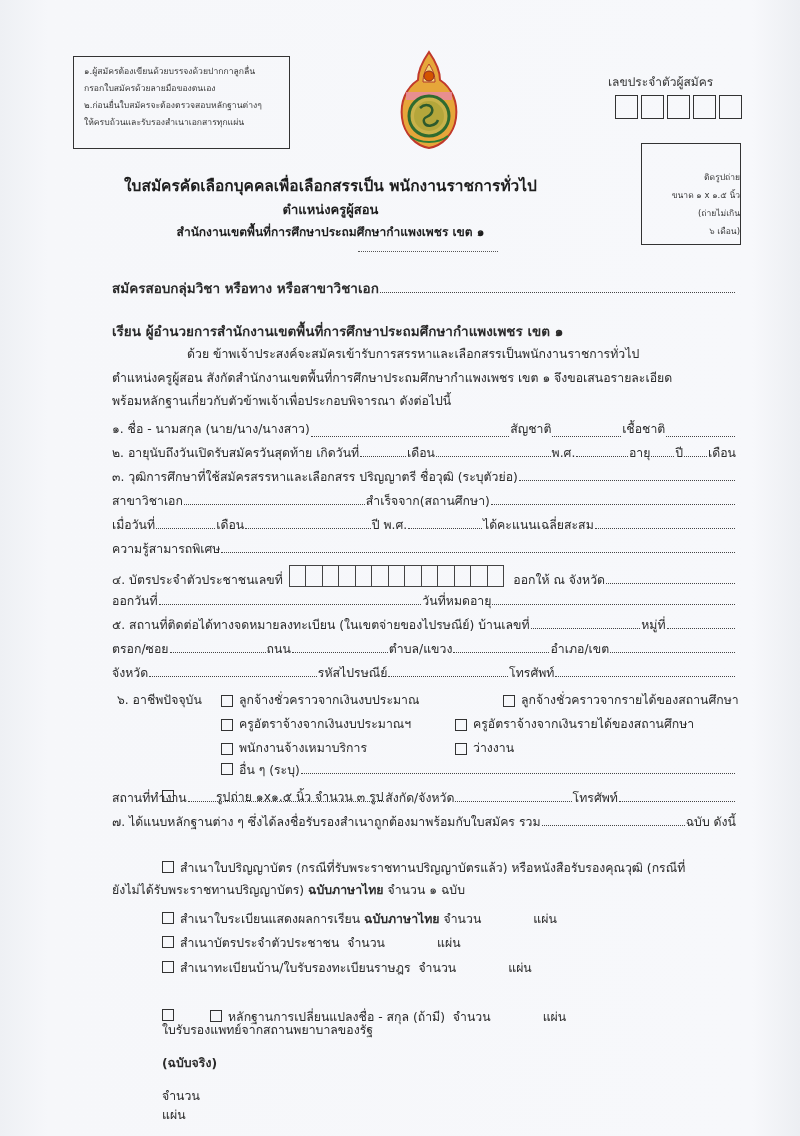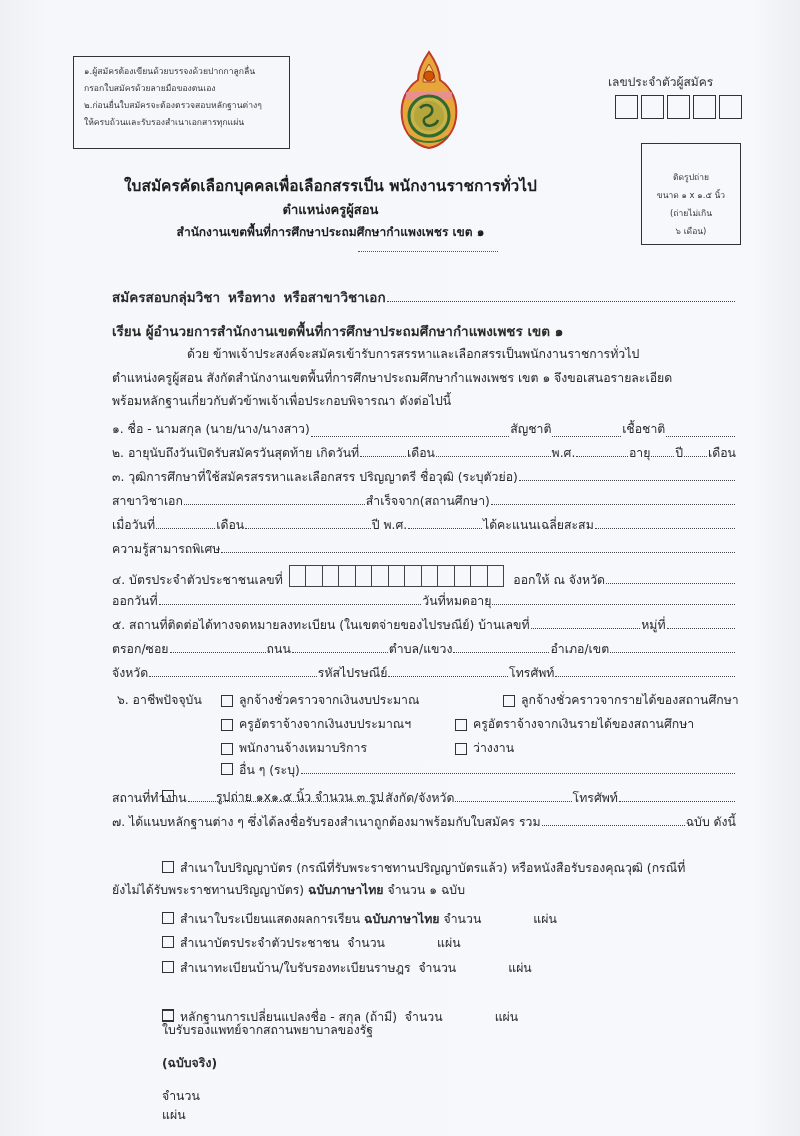--- a/index.html
+++ b/index.html
@@ -9,21 +9,21 @@
         background:linear-gradient(90deg,#eef0f4 0,#f6f7fa 6%,#f7f8fb 94%,#eceef2 100%);}
   .abs{position:absolute;}
   .note-box{left:73px;top:56px;width:217px;height:93px;border:1.2px solid #333;box-sizing:border-box;
             padding:6px 6px 0 10px;font-size:8.6px;line-height:17px;color:#333;}
   .note-box div{white-space:nowrap;}
   .logo{left:398px;top:50px;width:62px;height:100px;}
   .appno-label{left:608px;top:72px;font-size:12px;color:#333;white-space:nowrap;}
   .appno-boxes{left:615px;top:95px;display:flex;}
   .appno-boxes span{width:23px;height:24px;border:1.2px solid #333;margin-right:3px;box-sizing:border-box;display:block;}
   .photo-box{left:641px;top:143px;width:100px;height:102px;border:1.2px solid #333;box-sizing:border-box;
-             font-size:8.5px;color:#333;text-align:center;padding-top:24px;line-height:18px;}
+             font-size:8.5px;color:#333;text-align:right;padding-top:24px;line-height:18px;}
   .title{left:0;width:661px;text-align:center;font-weight:bold;color:#1d1d1d;}
   .t1{top:173px;font-size:15.5px;}
   .t2{top:199px;font-size:13px;}
   .t3{top:222px;font-size:12px;}
   .title-dots{left:358px;top:251px;width:140px;border-top:1px dotted #555;}
   .line{left:112px;width:624px;white-space:nowrap;font-size:12.3px;line-height:22px;color:#2a2a2a;display:flex;align-items:baseline;}
   .line .f{flex:1;border-bottom:1.3px dotted #444;height:14px;margin:0 1px;}
   .bold{font-weight:bold;}
   .big{font-size:13.5px;}
   .id-boxes{display:inline-flex;margin:0 10px 0 6px;position:relative;top:3px;}
@@ -71,21 +71,21 @@
     <div>ขนาด ๑ x ๑.๕ นิ้ว</div>
     <div>(ถ่ายไม่เกิน</div>
     <div>๖ เดือน)</div>
   </div>
 
   <div class="abs title t1">ใบสมัครคัดเลือกบุคคลเพื่อเลือกสรรเป็น พนักงานราชการทั่วไป</div>
   <div class="abs title t2">ตำแหน่งครูผู้สอน</div>
   <div class="abs title t3">สำนักงานเขตพื้นที่การศึกษาประถมศึกษากำแพงเพชร เขต ๑</div>
   <div class="abs title-dots"></div>
 
-  <div class="abs line bold big" style="top:287px;font-family:Liberation Mono, monospace;">
+  <div class="abs line bold big" style="top:277px;">
     <span>สมัครสอบกลุ่มวิชา หรือทาง หรือสาขาวิชาเอก</span>
     <span class="f"></span>
   </div>
 
   <div class="abs line bold big" style="top:320px;">
     <span>เรียน ผู้อำนวยการสำนักงานเขตพื้นที่การศึกษาประถมศึกษากำแพงเพชร เขต ๑</span>
   </div>
   <div class="abs line" style="top:343px;left:187px;width:549px;">
     <span>ด้วย ข้าพเจ้าประสงค์จะสมัครเข้ารับการสรรหาและเลือกสรรเป็นพนักงานราชการทั่วไป</span>
   </div>
@@ -280,21 +280,21 @@
     <span>แผ่น</span>
   </div>
   <div class="abs doc" style="top:1008px;flex-direction:column;">
     <span class="cb"></span>
     <span>ใบรับรองแพทย์จากสถานพยาบาลของรัฐ</span>&nbsp;
     <span class="bold">(ฉบับจริง)</span>&nbsp;&nbsp;
     <span>จำนวน</span>
     <span class="fx" style="width:52px;"></span>
     <span>แผ่น</span>
   </div>
-  <div class="abs doc" style="top:1007px;">
+  <div class="abs doc" style="top:1007px;padding-left:48px;">
     <span class="cb"></span>
     <span>หลักฐานการเปลี่ยนแปลงชื่อ - สกุล (ถ้ามี)</span>&nbsp;&nbsp;
     <span>จำนวน</span>
     <span class="fx" style="width:52px;"></span>
     <span>แผ่น</span>
   </div>
 
 </div>
 
 </body></html>

